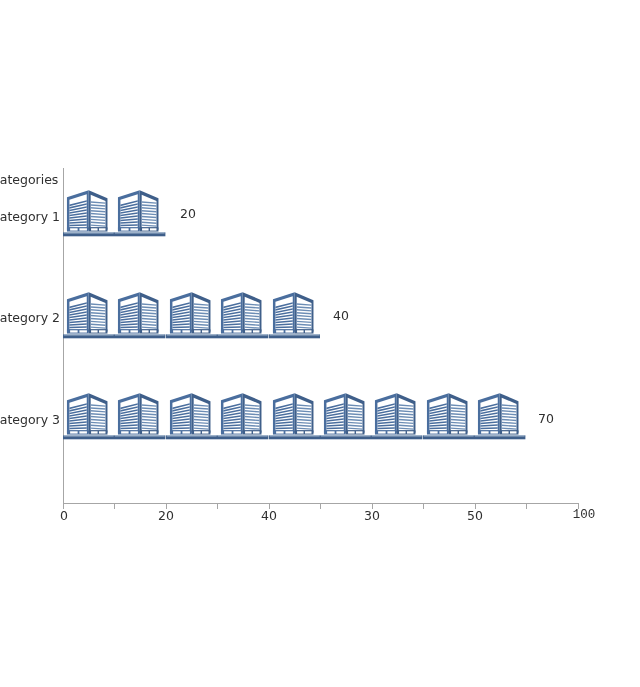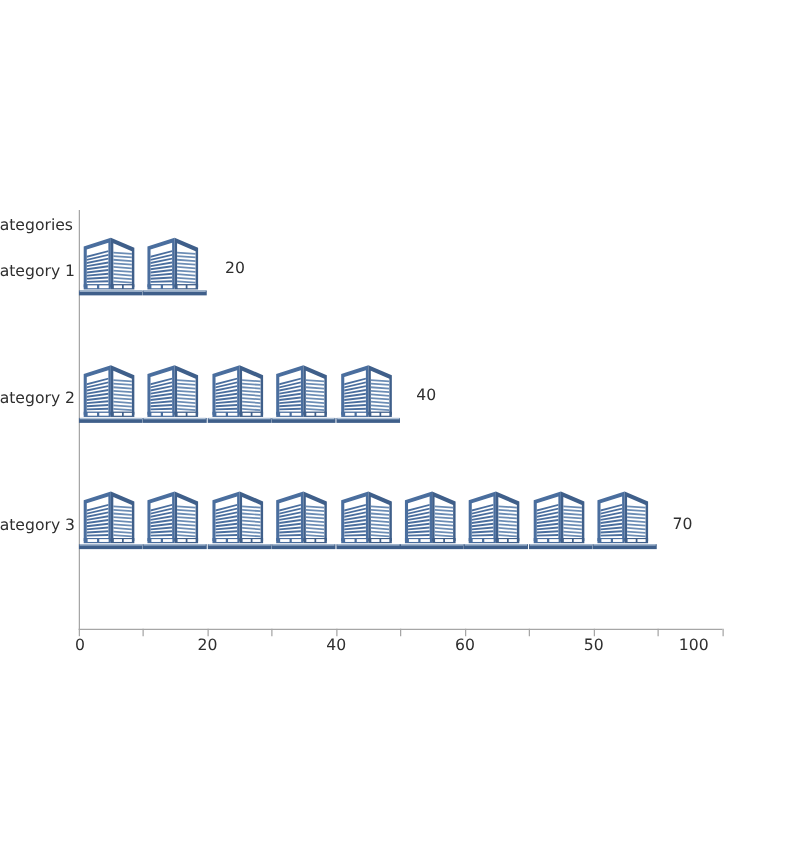--- a/index.html
+++ b/index.html
@@ -145,23 +145,23 @@
   <div class="tick" style="left:320px;"></div>
   <div class="tick" style="left:372px;"></div>
   <div class="tick" style="left:423px;"></div>
   <div class="tick" style="left:475px;"></div>
   <div class="tick" style="left:526px;"></div>
   <div class="tick" style="left:578px;"></div>
 
   <div class="tick-label" style="left:64px;">0</div>
   <div class="tick-label" style="left:166px;">20</div>
   <div class="tick-label" style="left:269px;">40</div>
-  <div class="tick-label" style="left:372px;">60</div>
+  <div class="tick-label" style="left:372px;">30</div>
   <div class="tick-label" style="left:475px;">50</div>
-  <div class="tick-label" style="left:555px;">100</div>
+  <div class="tick-label" style="left:584px;font-family:Liberation Mono, monospace;">100</div>
 
 
   <div class="picto-row" id="row-0" style="top: 185px; width: 102.8px;">
     <div class="picto-icons">
         <div class="picto-icon" style="width: 51.4px;">
           <svg width="51.4" height="52" viewBox="0 0 52 52" xmlns="http://www.w3.org/2000/svg">
             <path d="M4 12 L26 5 L26 45 L4 45 Z" fill="#4A6E9E"></path>
             <path d="M6.5 14.5 L24 9 L24 42.5 L6.5 42.5 Z" fill="#FFFFFF"></path>
             <path d="M6.5 19.52 L24 15.00 L24 16.55 L6.5 21.07 Z" fill="#4A6E9E"></path>
             <path d="M6.5 22.07 L24 18.05 L24 19.60 L6.5 23.62 Z" fill="#4A6E9E"></path>

